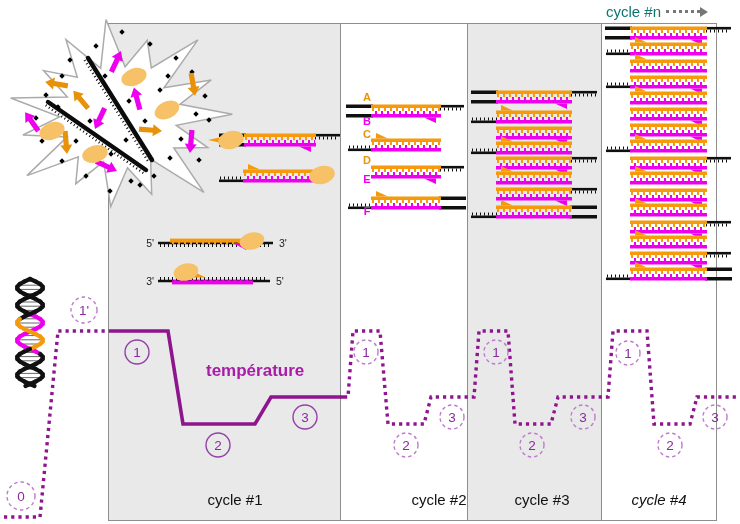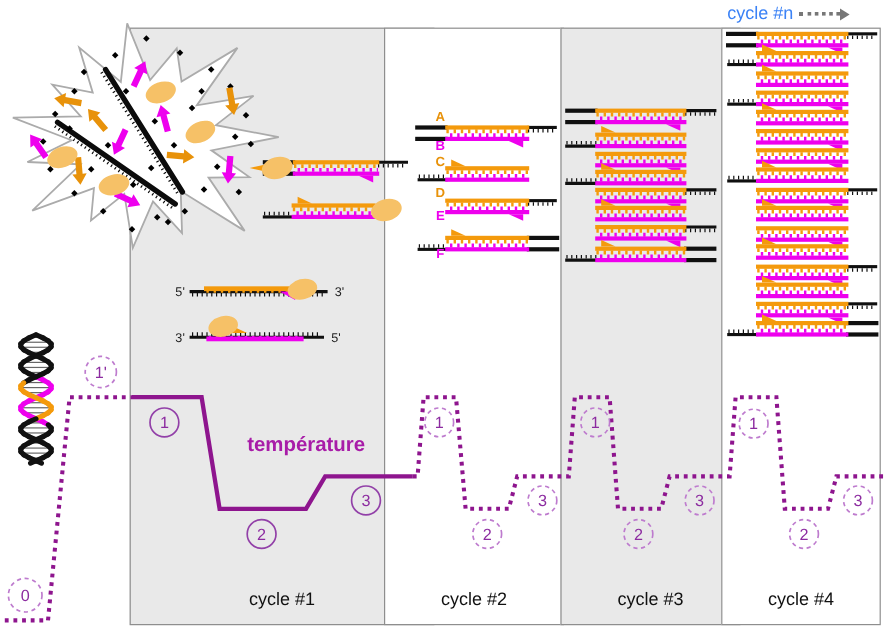--- a/index.html
+++ b/index.html
@@ -1,25 +1,25 @@
 <!DOCTYPE html>
 <html><head>
 <meta charset="utf-8">
 <style>
   html,body{margin:0;padding:0;background:#fff;}
   .canvas{position:relative;width:740px;height:524px;background:#fff;overflow:hidden;
           font-family:"Liberation Sans",sans-serif;}
   .panel{position:absolute;top:23px;height:498px;border:1px solid #8E8E8E;background:#fff;box-sizing:border-box;}
   .panel.shaded{background:#E9E9E9;}
   #panel0{left:108px;width:254px;}
-  #panel1{left:320px;width:150px;}
+  #panel1{left:340px;width:150px;padding-left:24px;}
   #panel2{left:467px;width:150px;}
-  #panel3{left:601px;width:133px;}
+  #panel3{left:601px;width:116px;font-style:italic;}
   .plabel{position:absolute;bottom:12px;width:100%;text-align:center;font-size:15px;color:#111;}
-  .cyclen{position:absolute;top:3px;left:606px;display:flex;align-items:center;color:#3b82f6;font-size:15px;}
+  .cyclen{position:absolute;top:3px;left:606px;display:flex;align-items:center;color:#0f766e;font-size:15px;}
   .dotline{display:inline-block;width:34px;height:0;border-top:3px dotted #777;margin-left:5px;}
   .ah{width:0;height:0;border-left:8px solid #777;border-top:5px solid transparent;border-bottom:5px solid transparent;}
   .templabel{position:absolute;left:206px;top:361px;font-size:17px;font-weight:600;color:#A81CA8;text-align:center;}
   #overlay{position:absolute;left:0;top:0;pointer-events:none;}
   #overlay text{font-family:"Liberation Sans",sans-serif;}
 </style>
 </head>
 <body>
 
 <div class="canvas">

